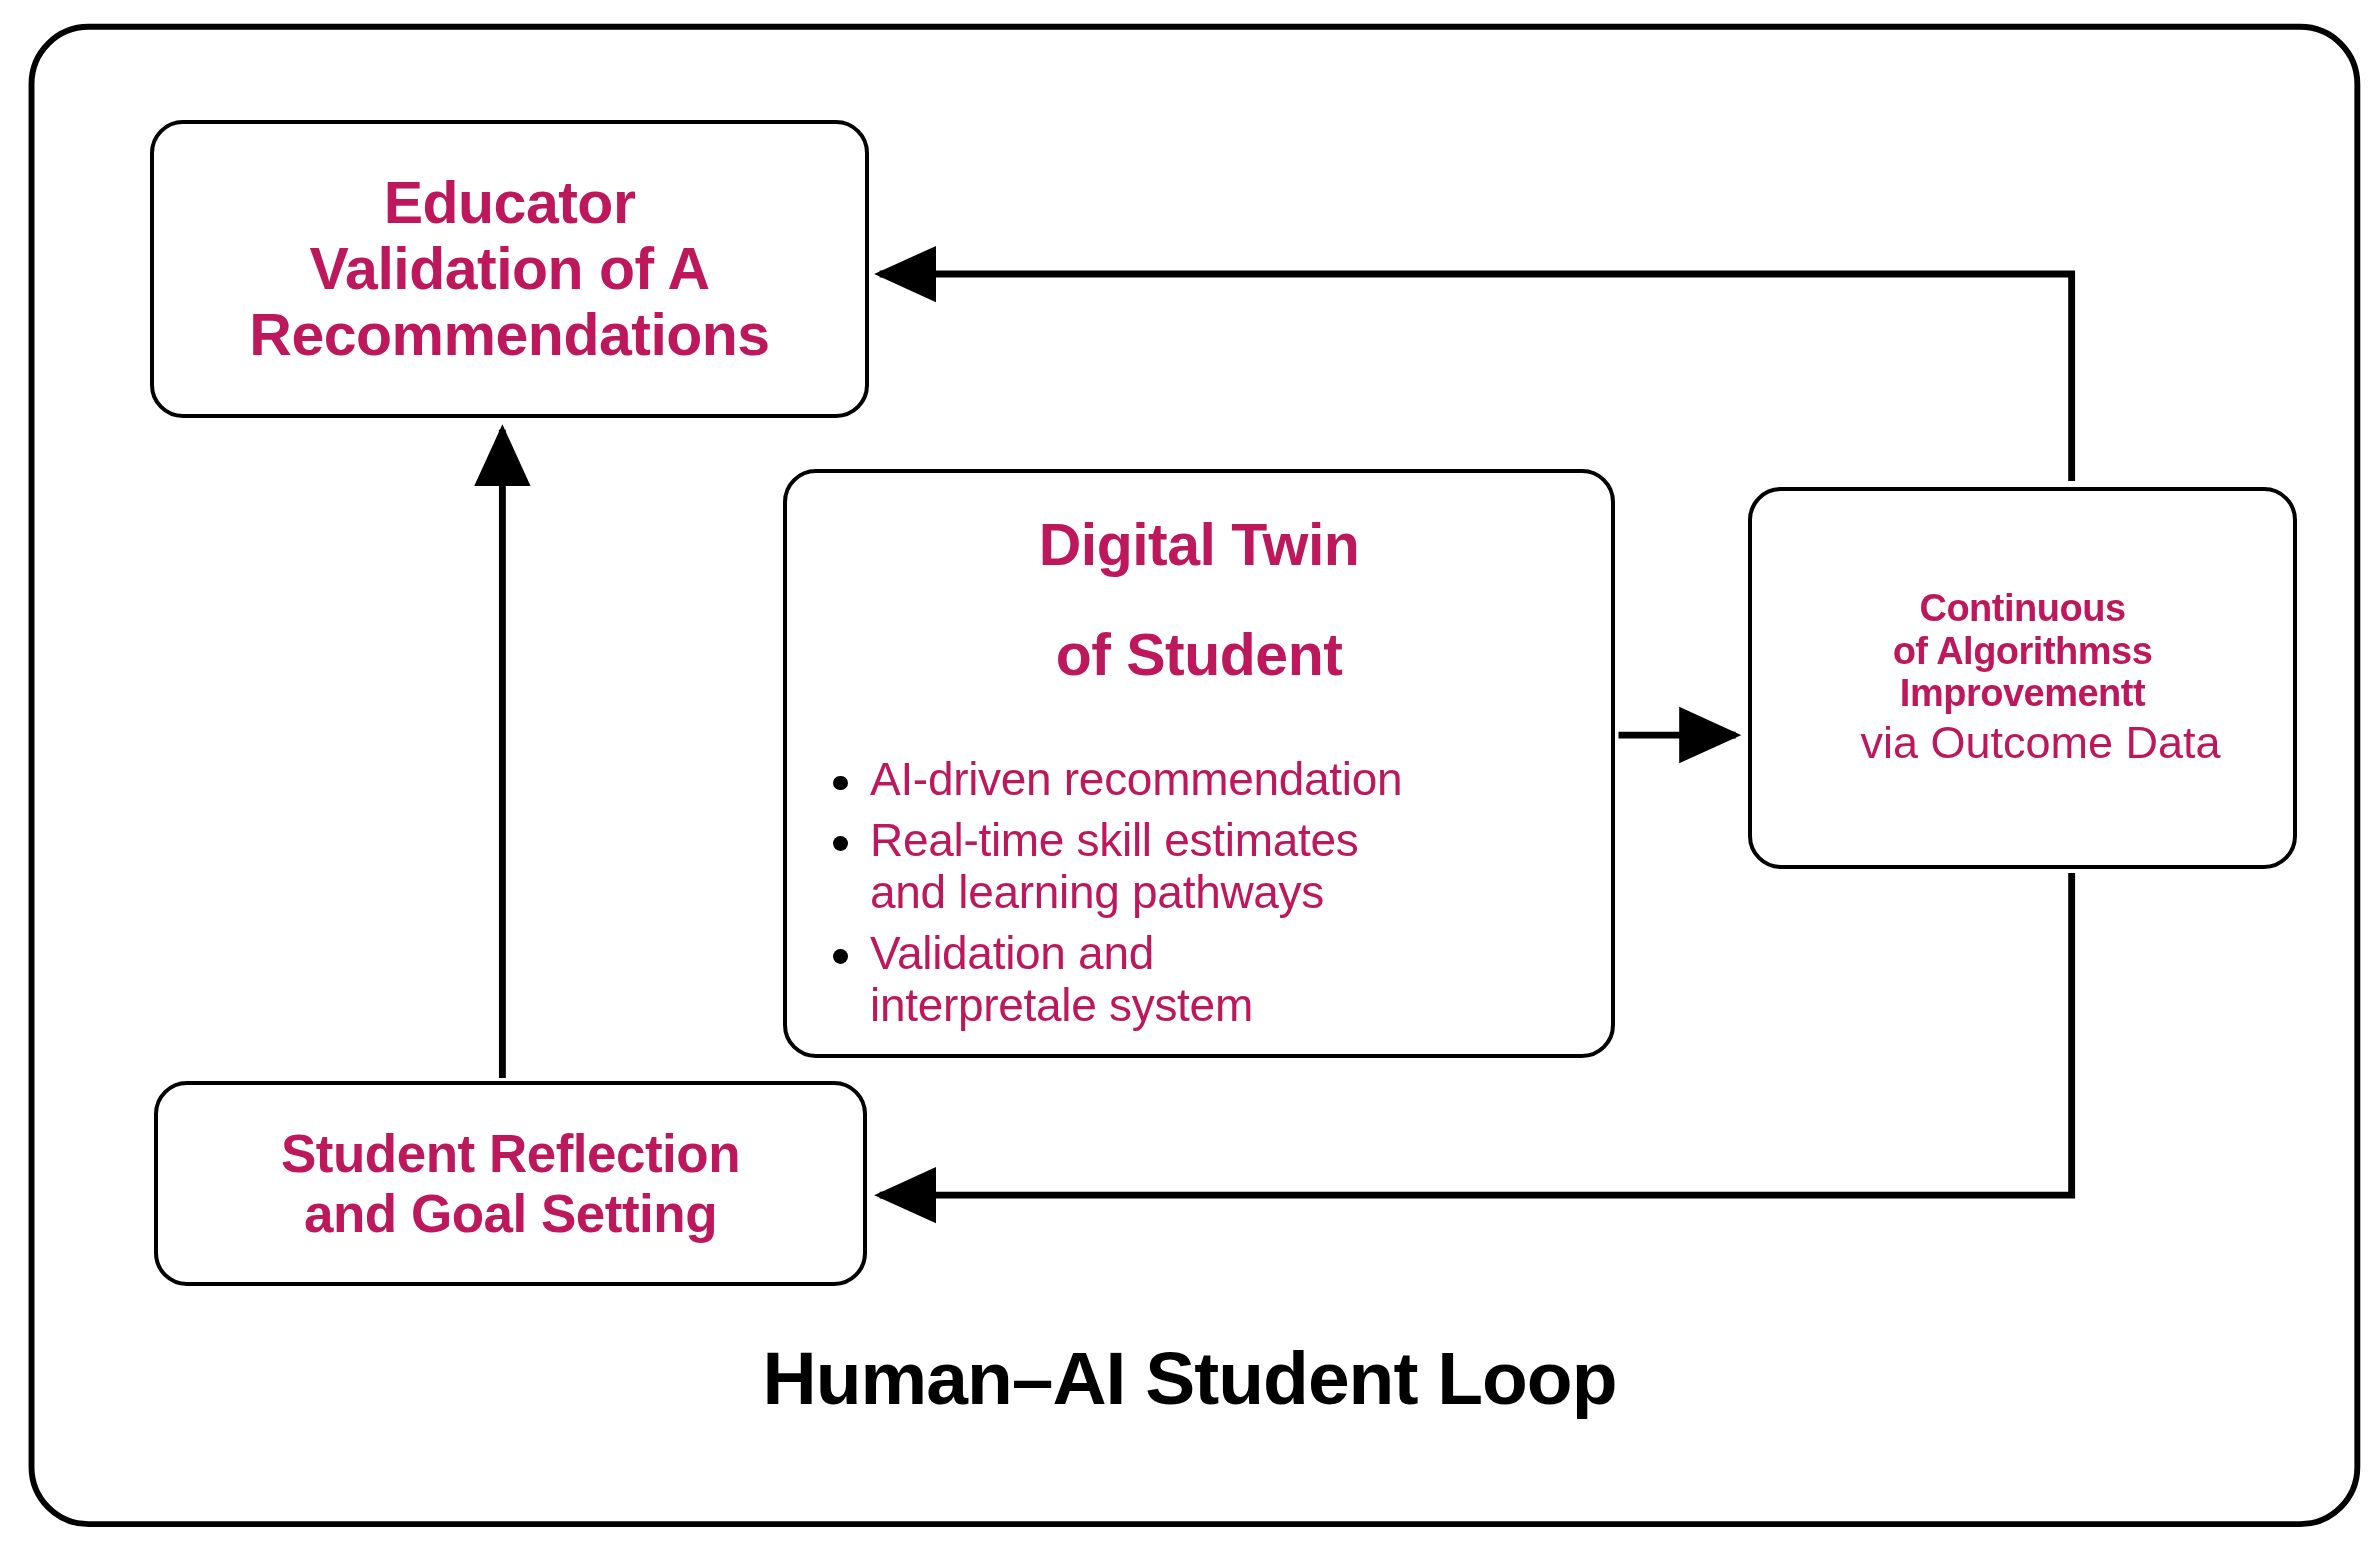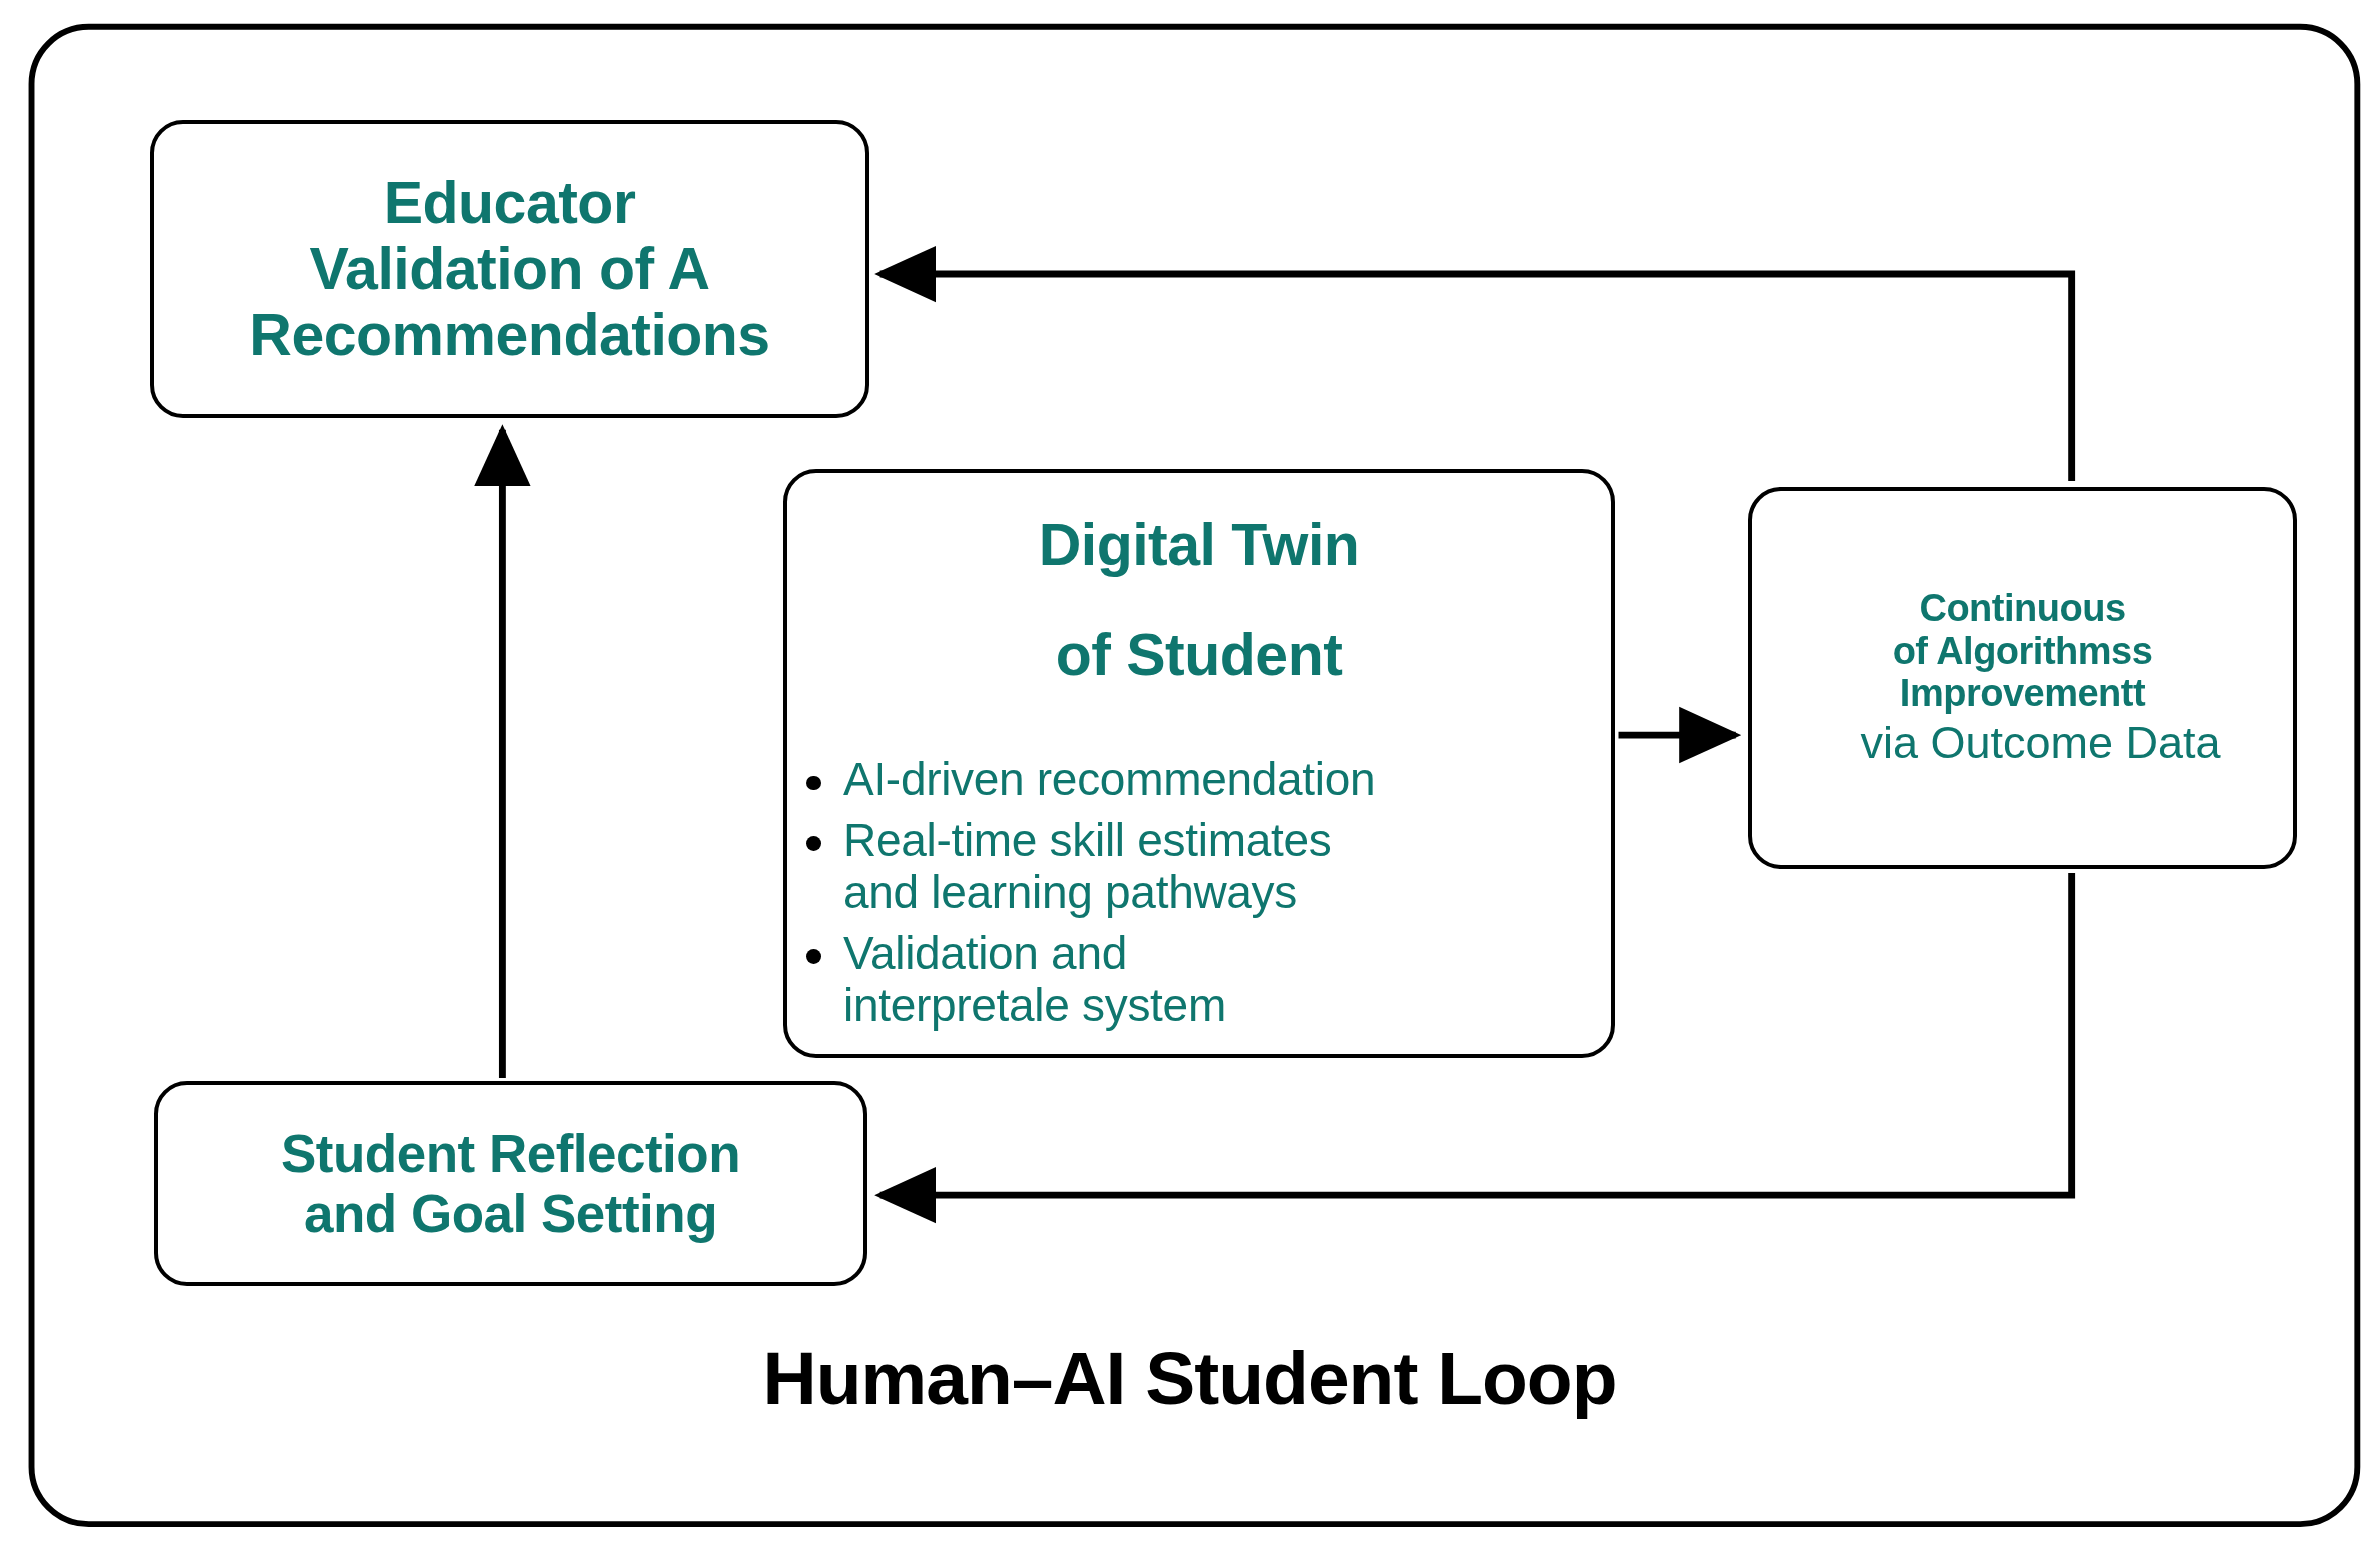--- a/index.html
+++ b/index.html
@@ -30,21 +30,21 @@
     position: absolute;
     box-sizing: border-box;
     background: #ffffff;
     border: 4.9px solid #000000;
     border-radius: 33px;
     display: flex;
     flex-direction: column;
     align-items: center;
     justify-content: center;
     text-align: center;
-    color: #0f766e;
+    color: #be185d;
   }
   .node-title {
     font-weight: bold;
     line-height: 1.12;
     letter-spacing: -0.5px;
   }
   .node-sub {
     font-weight: normal;
     line-height: 1.15;
     margin-left: 36px;
@@ -71,21 +71,21 @@
     padding-top: 39px;
     gap: 44px;
   }
   #node-digital-twin .node-title {
     font-size: 59px;
     width: 100%;
   }
   .bullet-list {
     list-style: none;
     margin: 21.7px 0 0 0;
-    padding: 0 0 0 11px;
+    padding: 0 0 0 38px;
     text-align: left;
     align-self: flex-start;
     width: 100%;
     box-sizing: border-box;
   }
   .bullet-list li {
     position: relative;
     font-size: 46px;
     line-height: 1.13;
     padding-left: 45px;

